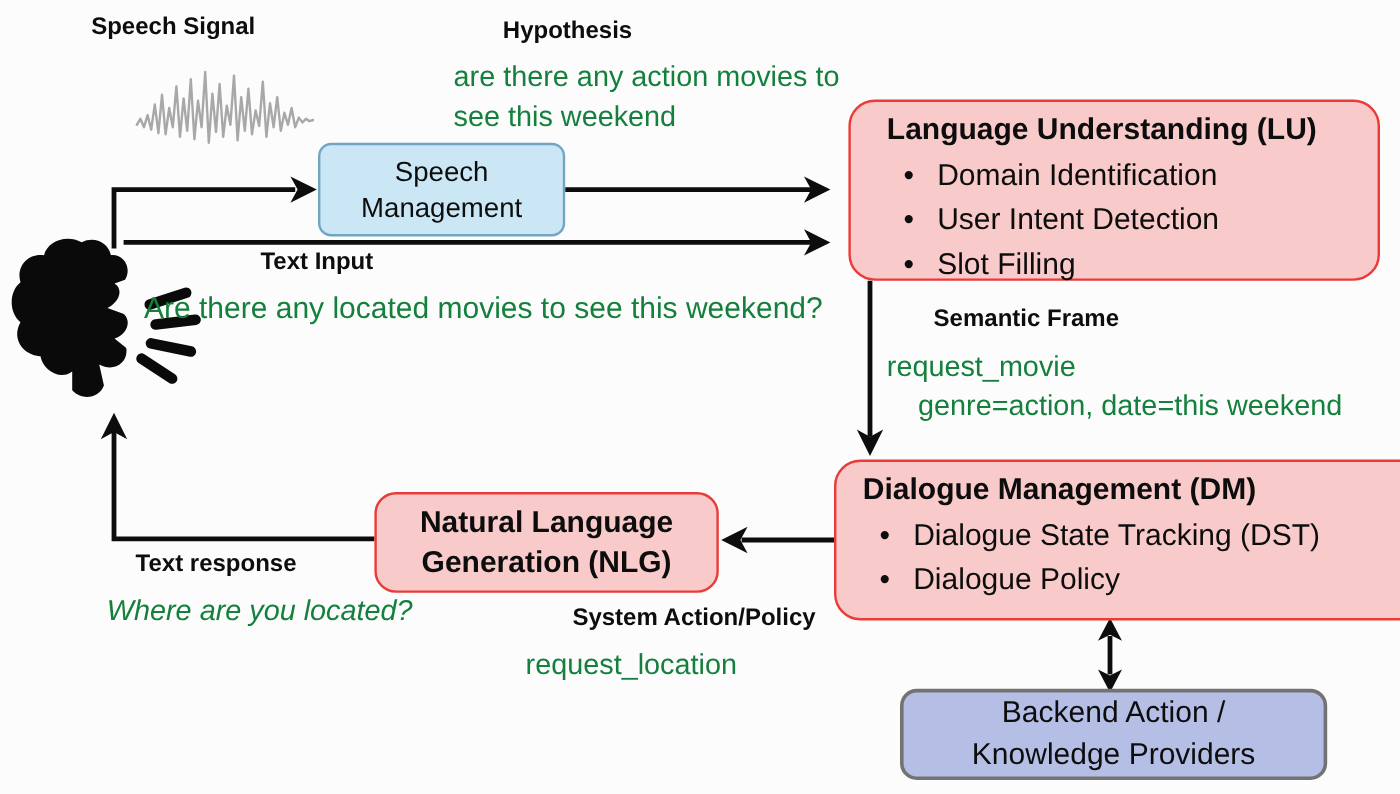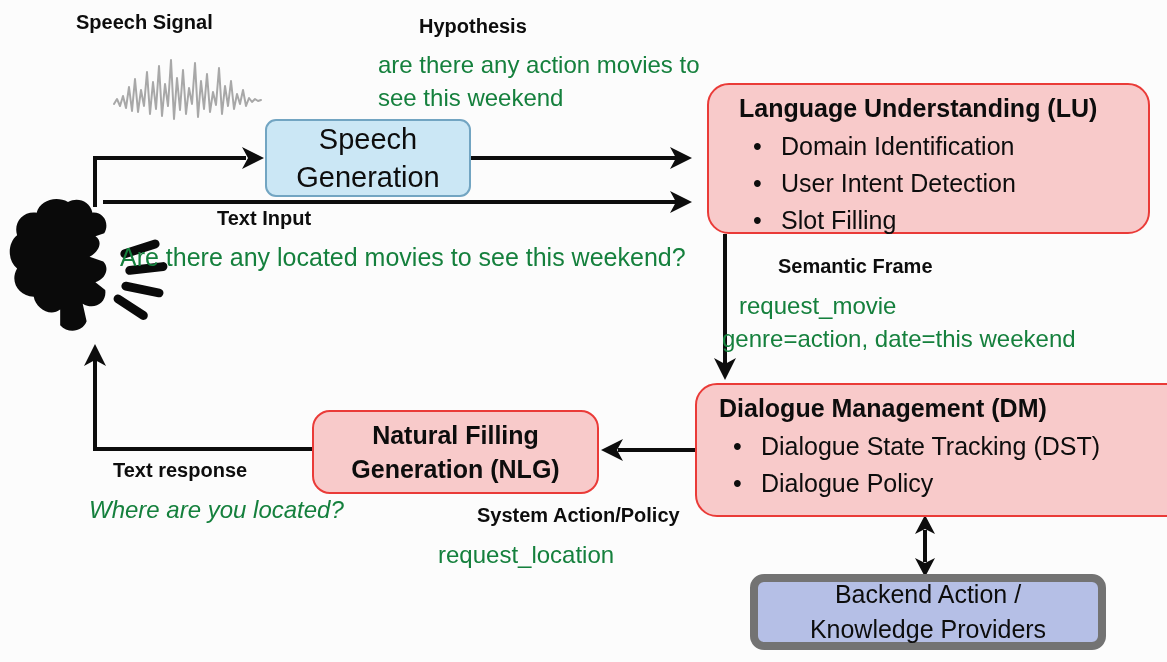--- a/index.html
+++ b/index.html
@@ -11,41 +11,41 @@
   }
   .abs{position:absolute;}
   .lbl{font-size:20px;font-weight:700;white-space:nowrap;z-index:3;margin-left:39px;}
   .gray{font-size:24px;font-weight:400;color:#15803d;white-space:nowrap;z-index:3;}
   .box{position:absolute;z-index:2;box-sizing:border-box;}
   .pink{background:#f8caca;border:2px solid #ea3b38;}
   .box-sr{
     left:265px;top:119px;width:206px;height:78px;border-radius:11px;
     background:#cbe7f5;border:2px solid #72a5c2;
     display:flex;flex-direction:column;align-items:center;justify-content:center;
-    font-size:29px;line-height:1.32;text-align:center;
+    font-size:23px;line-height:1.32;text-align:center;
   }
   .box-lu{left:695px;top:83px;width:443px;height:151px;border-radius:22px;padding:9px 10px 0 30px;margin-left:12px;}
   .box-dm{left:695px;top:383px;width:493px;height:134px;border-radius:22px;padding:9px 10px 0 22px;}
   .box-title{font-size:25px;font-weight:700;white-space:nowrap;}
   ul.bullets{list-style:none;margin:5px 0 0 0;padding:0;}
   ul.bullets li{
     font-size:25px;line-height:1.47;white-space:nowrap;
     padding-left:42px;position:relative;
   }
   ul.bullets li::before{
     content:"\2022";position:absolute;left:14px;top:0;
   }
   .box-nlg{
     left:312px;top:410px;width:287px;height:84px;border-radius:18px;
     display:flex;flex-direction:column;align-items:center;justify-content:center;
     font-size:25px;font-weight:700;line-height:1.38;text-align:center;
   }
   .box-backend{
     left:750px;top:574px;width:356px;height:76px;border-radius:14px;
-    background:#b5bfe6;border:8px solid #737373;
+    background:#b5bfe6;border:3px solid #737373;
     display:flex;flex-direction:column;align-items:center;justify-content:center;
     font-size:25px;line-height:1.4;text-align:center;
   }
   svg.layer{position:absolute;left:0;top:0;z-index:1;}
   .icon{z-index:2;}
 </style>
 </head>
 <body>
 
 <div class="canvas">
@@ -90,52 +90,52 @@
 
   <div class="abs lbl" style="left:380px;top:15px;">Hypothesis</div>
   <div class="abs gray" style="left:378px;top:51px;">are there any action movies to</div>
   <div class="abs gray" style="left:378px;top:84px;">see this weekend</div>
 
   <div class="abs lbl" style="left:178px;top:207px;">Text Input</div>
   <div class="abs gray" style="left:120px;top:243px;font-size:25px;">Are there any located movies to see this weekend?</div>
 
   <div class="abs lbl" style="left:739px;top:255px;">Semantic Frame</div>
   <div class="abs gray" style="left:739px;top:292px;">request_movie</div>
-  <div class="abs gray" style="left:722px;top:325px;">genre=action, date=this weekend</div>
+  <div class="abs gray" style="left:765px;top:325px;">genre=action, date=this weekend</div>
 
   <div class="abs lbl" style="left:74px;top:459px;">Text response</div>
   <div class="abs gray" style="left:89px;top:496px;font-style:italic;">Where are you located?</div>
 
   <div class="abs lbl" style="left:438px;top:504px;">System Action/Policy</div>
   <div class="abs gray" style="left:438px;top:541px;">request_location</div>
 
   <div class="box box-sr">
     <span>Speech</span>
-    <span>Generation</span>
+    <span>Management</span>
   </div>
 
   <div class="box pink box-lu">
     <div class="box-title">Language Understanding (LU)</div>
     <ul class="bullets">
       <li>Domain Identification</li>
       <li>User Intent Detection</li>
       <li>Slot Filling</li>
     </ul>
   </div>
 
   <div class="box pink box-dm">
     <div class="box-title">Dialogue Management (DM)</div>
     <ul class="bullets">
       <li>Dialogue State Tracking (DST)</li>
       <li>Dialogue Policy</li>
     </ul>
   </div>
 
   <div class="box pink box-nlg">
-    <span>Natural Filling</span>
+    <span>Natural Language</span>
     <span>Generation (NLG)</span>
   </div>
 
   <div class="box box-backend">
     <span>Backend Action /</span>
     <span>Knowledge Providers</span>
   </div>
 
 </div>
 

